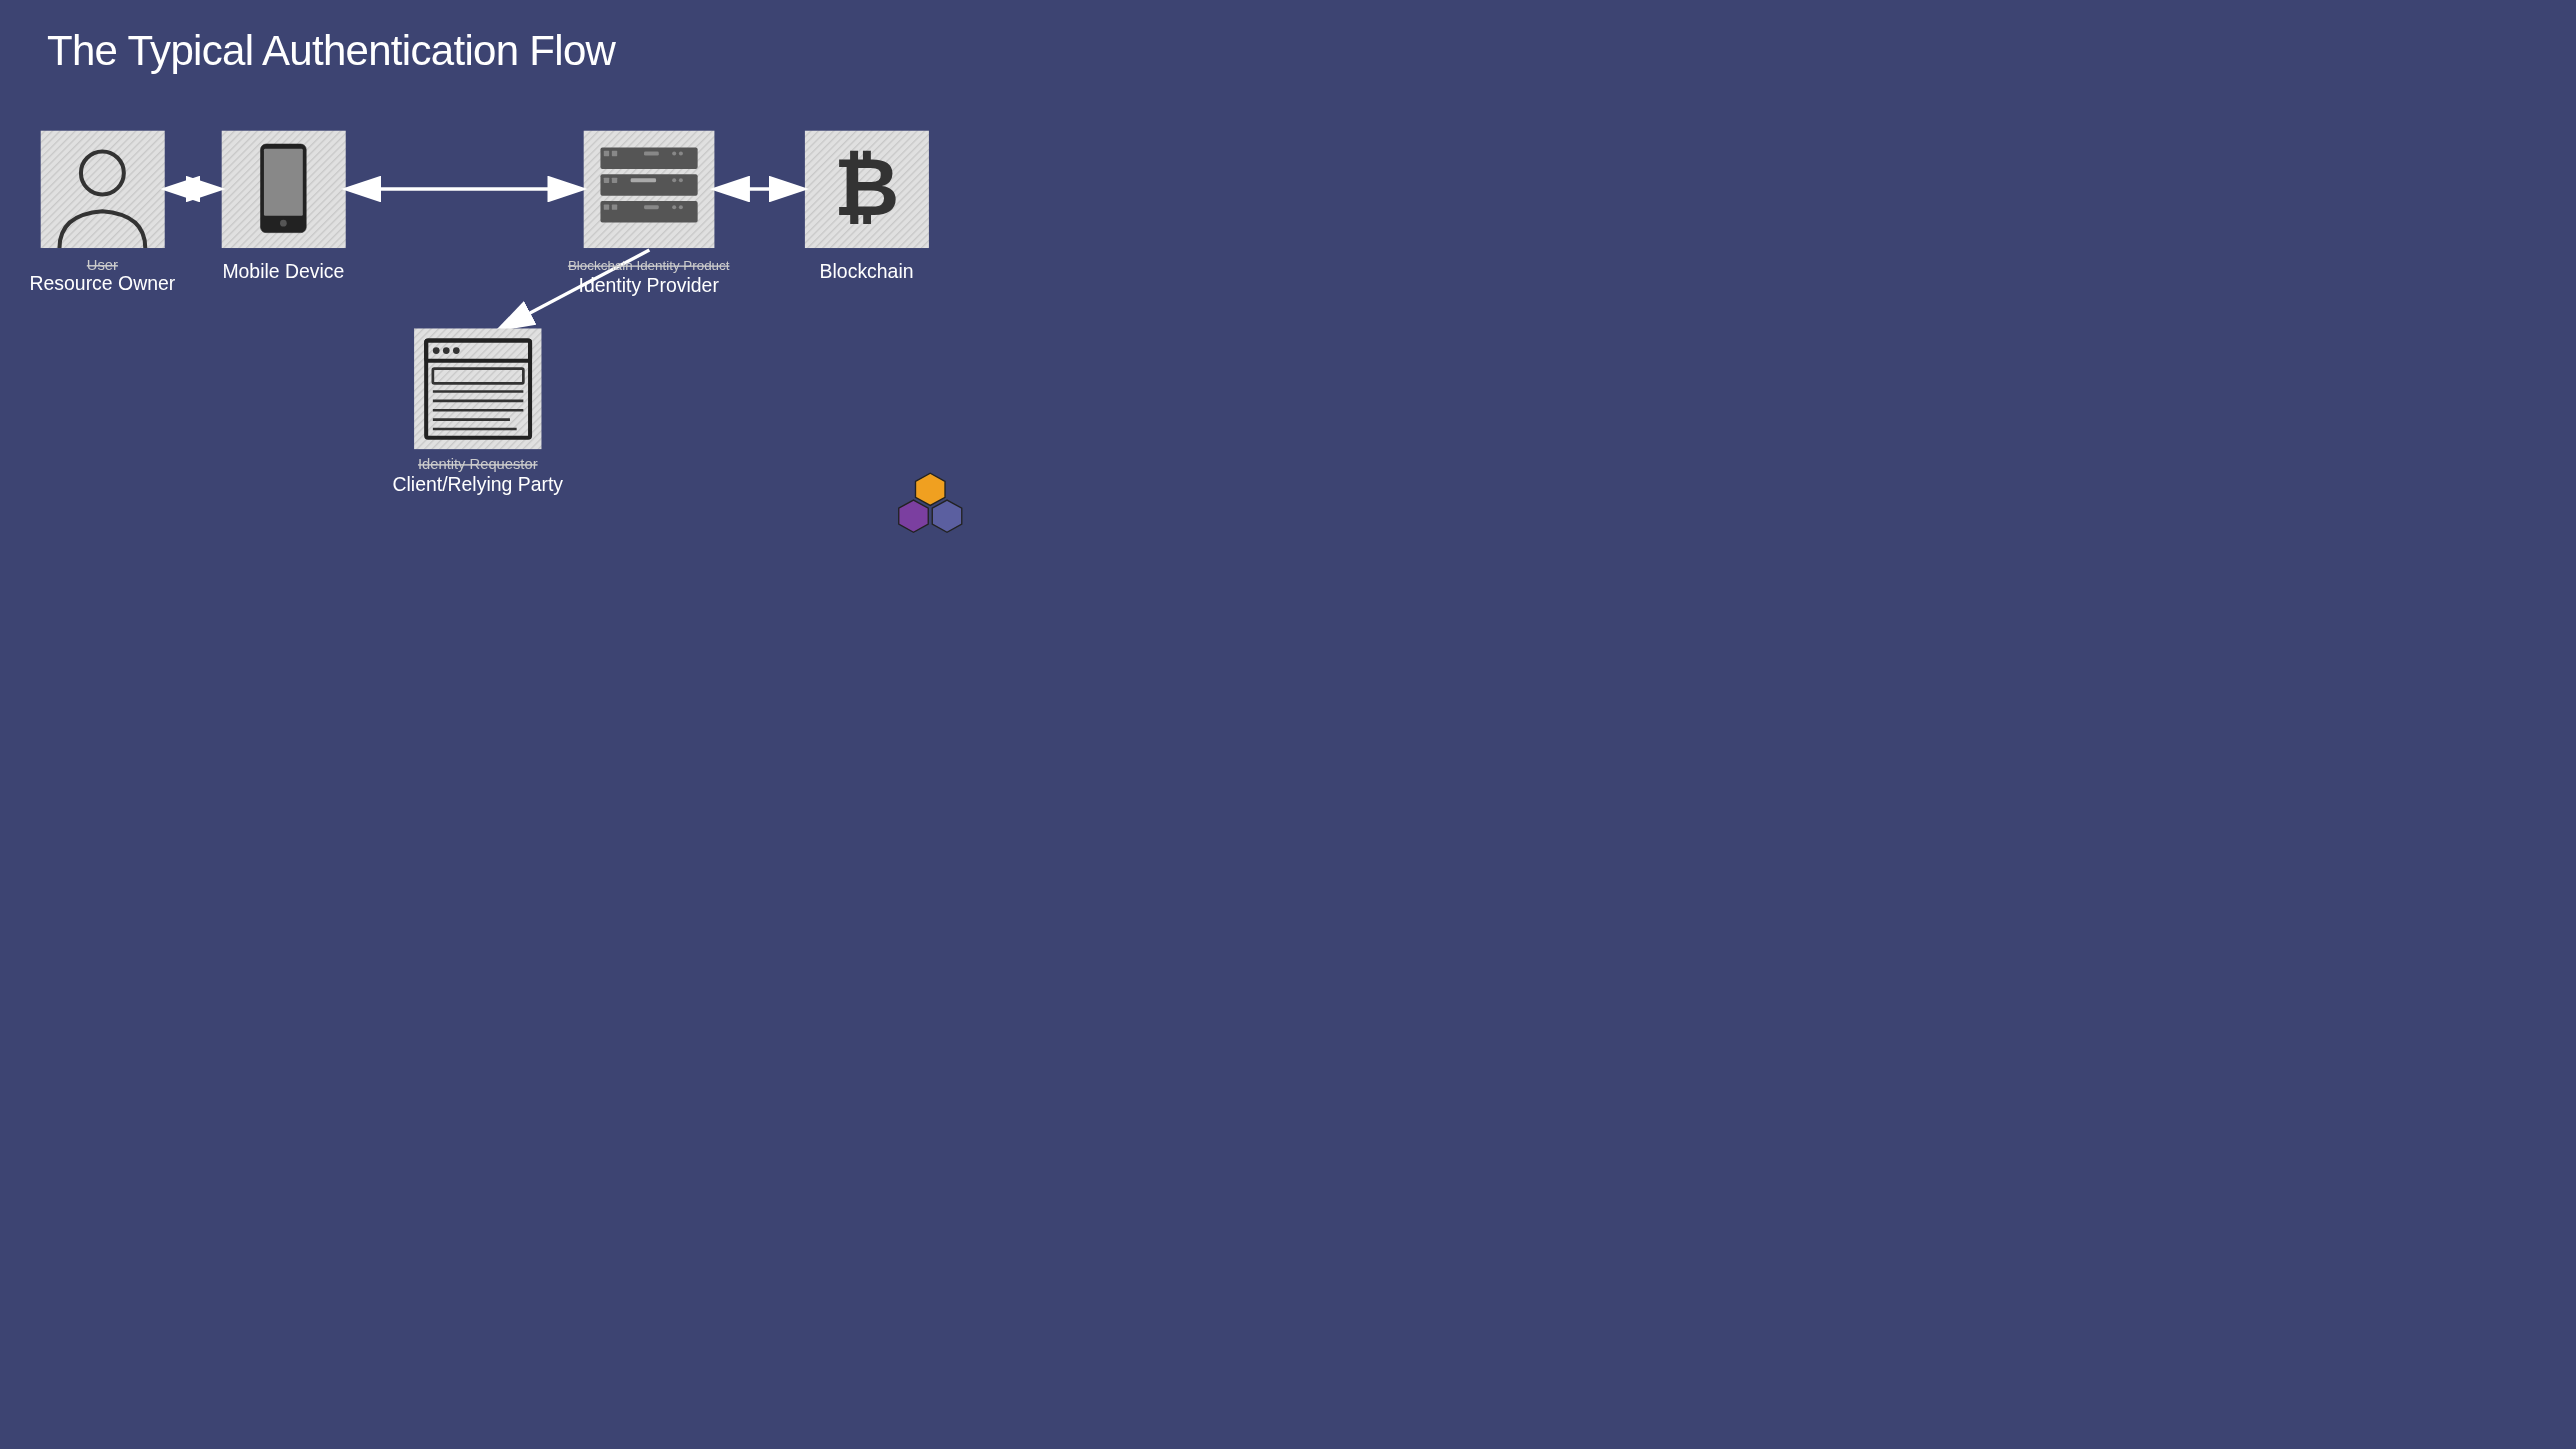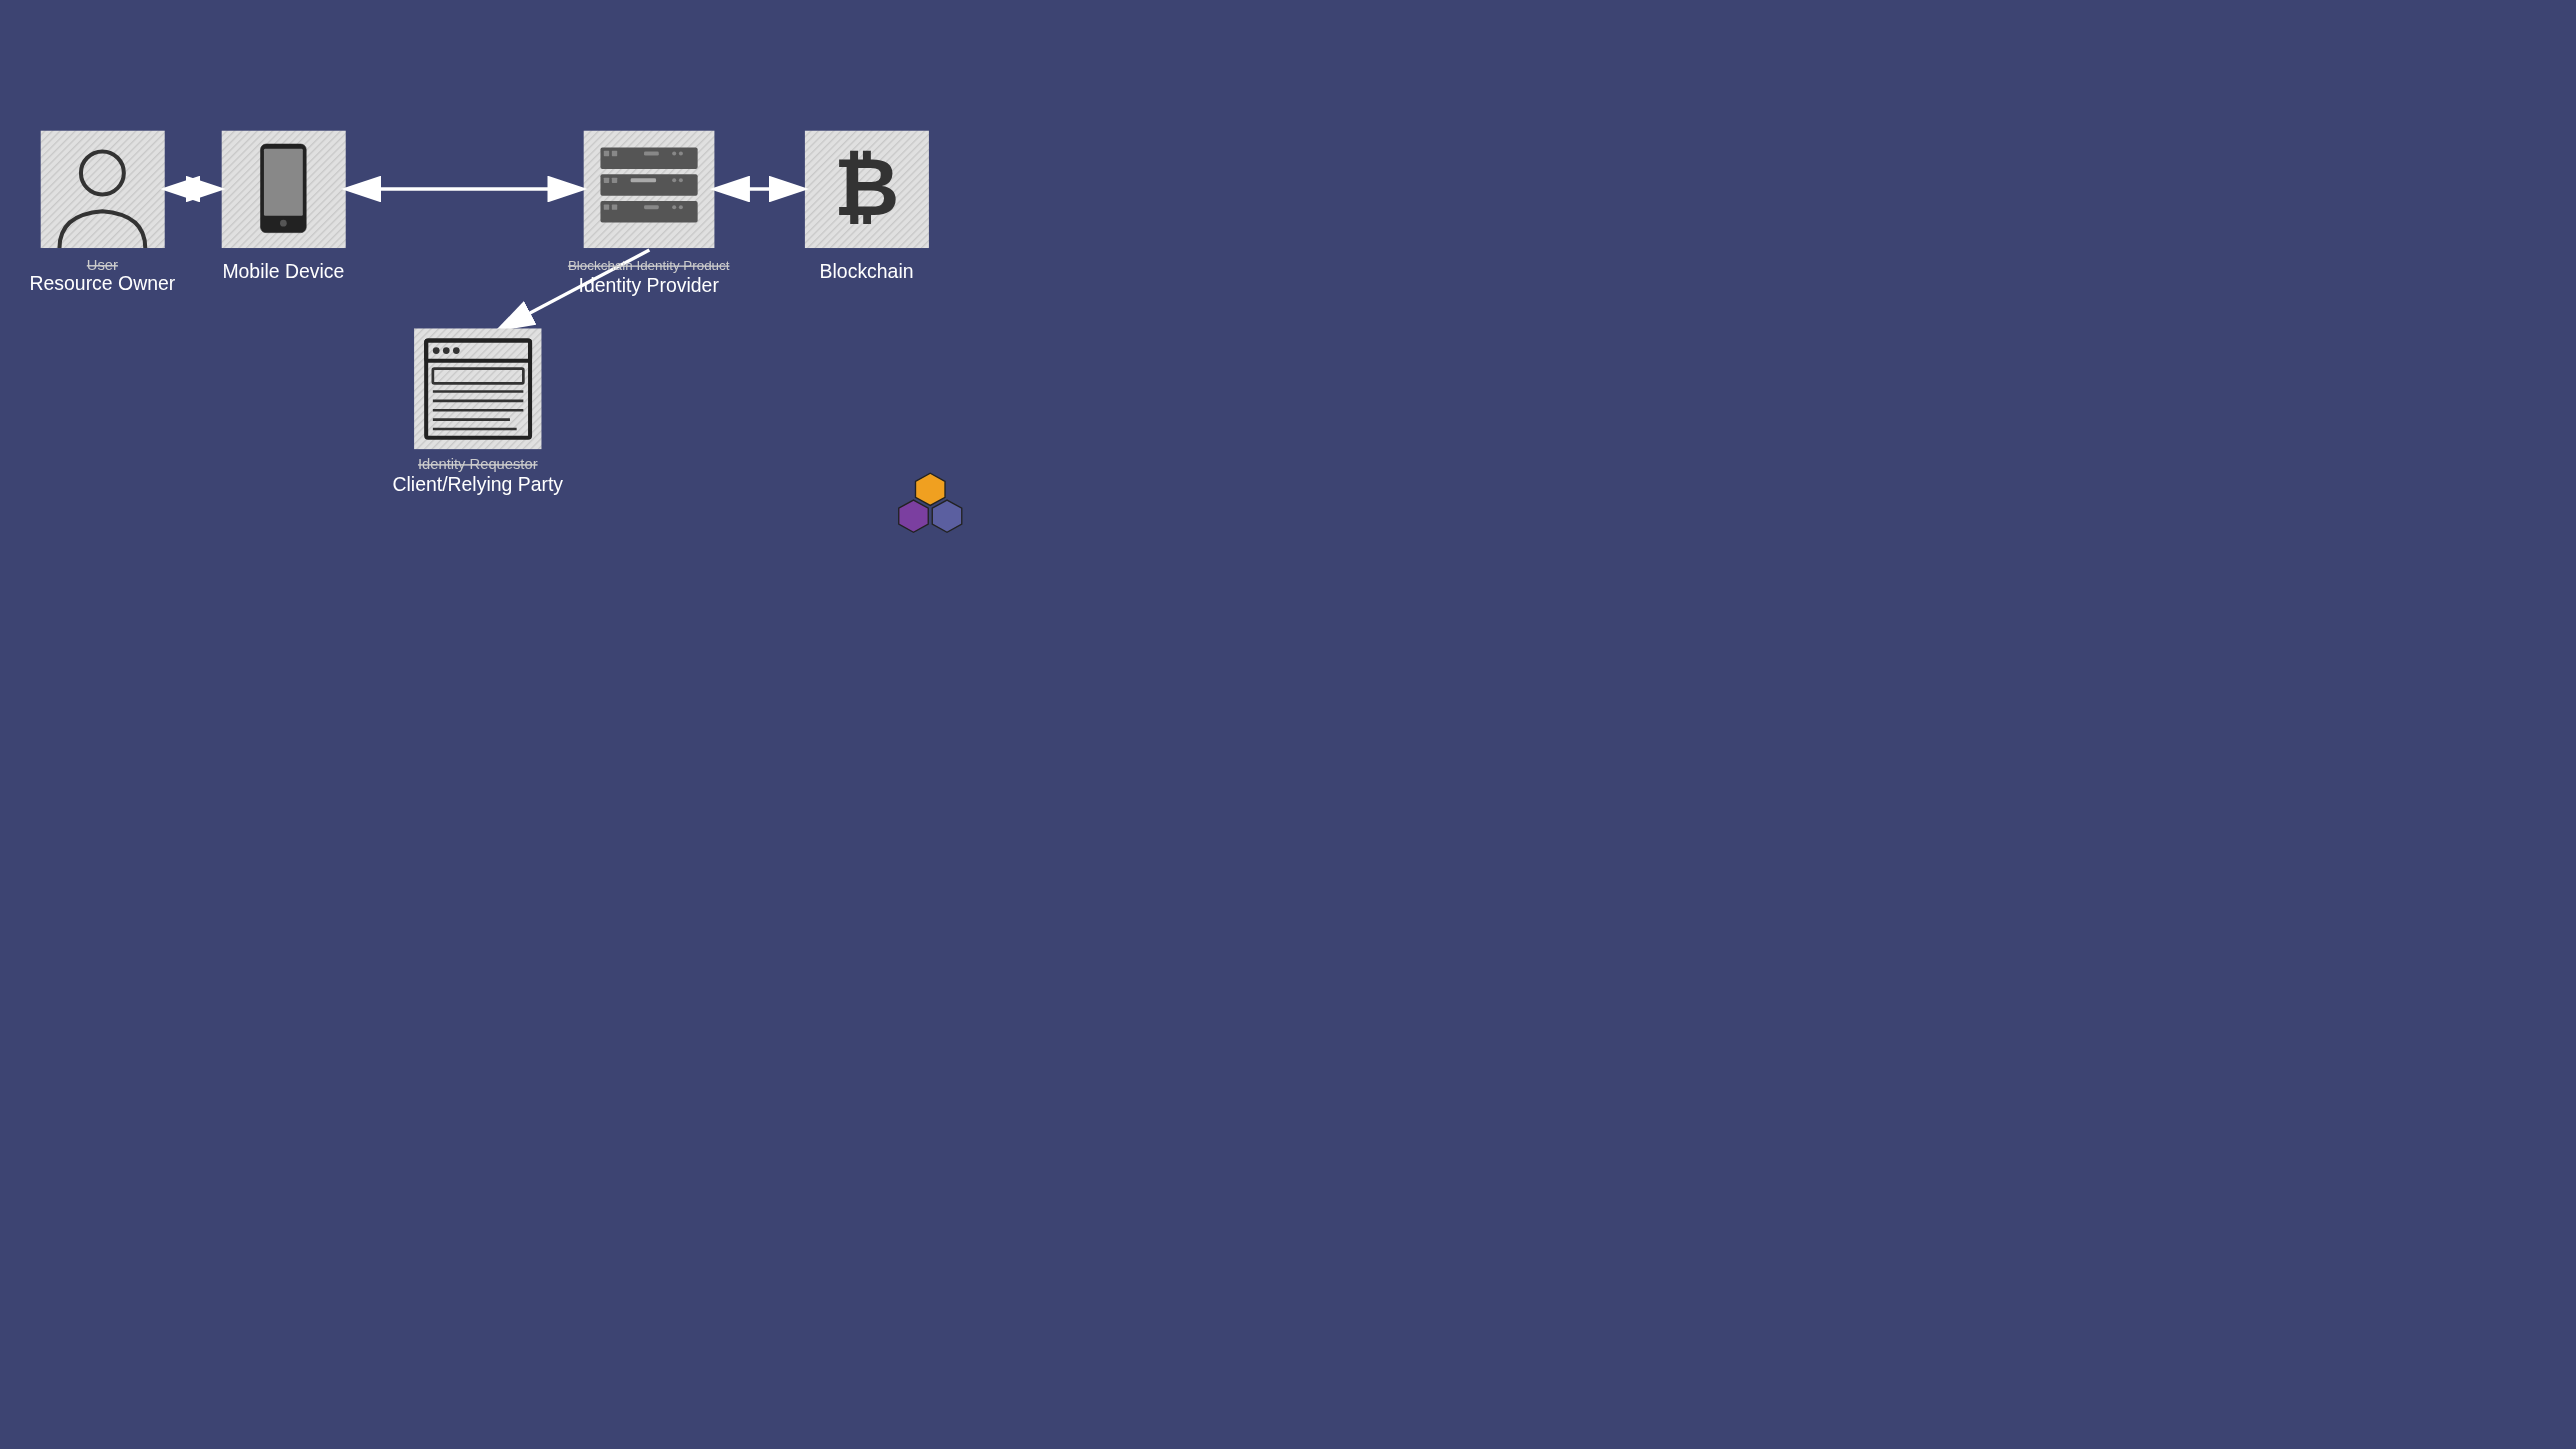--- a/index.html
+++ b/index.html
@@ -22,20 +22,21 @@
       font-weight: 300;
       color: white;
       letter-spacing: -0.7px;
     }
   </style>
 </head>
 <body>
 
 <div style="position:relative; width:977px; height:547px;">
 
+  <div class="title">The Typical Authentication Flow</div>
 
   <svg style="position:absolute; top:0; left:0; width:977px; height:547px;" viewBox="0 0 1456 816">
 
     <defs>
       <pattern id="hatch" patternUnits="userSpaceOnUse" width="8" height="8" patternTransform="rotate(45)">
         <rect width="8" height="8" fill="#e0e0e0"></rect>
         <line x1="0" y1="0" x2="0" y2="8" stroke="#c8c8c8" stroke-width="4"></line>
       </pattern>
       <marker id="arrowhead" markerWidth="12" markerHeight="8" refX="10" refY="4" orient="auto">
         <polygon points="0 0, 12 4, 0 8" fill="white"></polygon>

